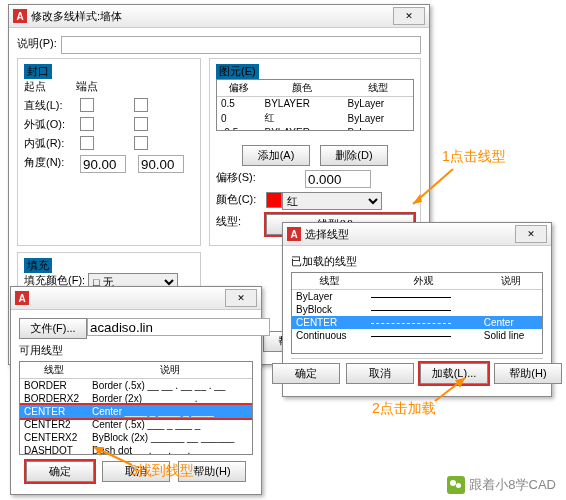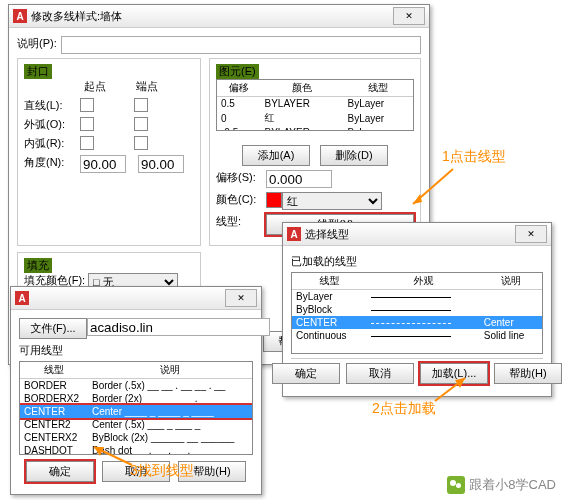--- a/index.html
+++ b/index.html
@@ -6,21 +6,21 @@
 .win{position:absolute;background:#fff;border:1px solid #888;box-shadow:2px 2px 4px rgba(0,0,0,0.3)}
 .titlebar{height:22px;background:linear-gradient(#fff,#e8e8e8);border-bottom:1px solid #ccc;display:flex;align-items:center;padding:0 4px;font-size:11px}
 .titlebar .icon{width:14px;height:14px;background:#d32f2f;color:#fff;font-weight:bold;display:flex;align-items:center;justify-content:center;font-size:10px;margin-right:4px}
 .titlebar .spacer{flex:1}
 .winbtn{width:30px;height:16px;border:1px solid #aaa;background:#eee;display:flex;align-items:center;justify-content:center;font-size:9px;margin-left:2px;font-family:sans-serif}
 .body{padding:8px}
 .row{display:flex;align-items:flex-start;margin-bottom:4px}
 .lbl{margin-right:4px}
 .txt{border:1px solid #aaa;height:16px;padding:0 2px;background:#fff}
 .grp{border:1px solid #ccc;padding:6px;margin-bottom:6px}
-.grp-title{margin-top:-12px;background:#4d7c0f;display:inline-block;padding:0 3px}
+.grp-title{margin-top:-12px;background:#0369a1;display:inline-block;padding:0 3px}
 .btn{border:1px solid #888;background:linear-gradient(#fff,#e0e0e0);padding:2px 8px;font-size:11px;min-width:50px;text-align:center;display:inline-block}
 .btn-hl{box-shadow:0 0 0 2px #d32f2f}
 .chk{width:12px;height:12px;border:1px solid #888;background:#fff;display:inline-block;vertical-align:middle}
 .tbl{width:100%;border-collapse:collapse;font-size:10px}
 .tbl th{text-align:center;font-weight:normal;border-bottom:1px solid #ccc;padding:1px 4px}
 .tbl td{padding:1px 4px}
 .tbl .sel{background:#3399ff;color:#fff}
 .scrollarea{border:1px solid #888;background:#fff;height:50px;overflow:hidden;position:relative}
 .callout{position:absolute;color:#ff8c00;font-weight:normal;font-size:14px}
 .swatch{width:14px;height:14px;border:1px solid #888;display:inline-block;vertical-align:middle}
@@ -44,21 +44,21 @@
   <span class="winbtn">✕</span>
  </div>
  <div class="body">
   <div class="row">
         <span class="lbl">说明(P):</span>
         <input class="txt" style="flex: 1 1 0%;">
       </div>
   <div style="display:flex;gap:8px">
    <div class="grp" style="width:170px">
     <div class="grp-title">封口</div>
-    <div class="row" style="margin-left:60px;gap:30px">
+    <div class="row" style="gap:30px">
             <span>起点</span>
             <span>端点</span>
           </div>
     <div class="row">
             <span style="width:56px">直线(L):</span>
             <span class="chk"></span>
             <span style="width:40px"></span>
             <span class="chk"></span>
           </div>
     <div class="row">
@@ -107,21 +107,21 @@
                 </tr>
      </tbody>
             </table>
     </div>
     <div class="row" style="justify-content:center;gap:10px;margin-top:14px">
      <span class="btn">添加(A)</span>
      <span class="btn">删除(D)</span>
     </div>
     <div class="row">
             <span style="width:50px">偏移(S):</span>
-            <input class="txt" style="width: 60px;" value="0.000">
+            <input class="txt" style="width: 60px; margin-left: 39px;" value="0.000">
           </div>
     <div class="row">
             <span style="width:50px">颜色(C):</span>
             <span class="swatch" style="background:#f00"></span>
             <select style="width:100px"><option>红</option></select>
           </div>
     <div class="row">
             <span style="width:50px">线型:</span>
             <span class="btn btn-hl" style="flex:1">线型(Y)...</span>
           </div>

